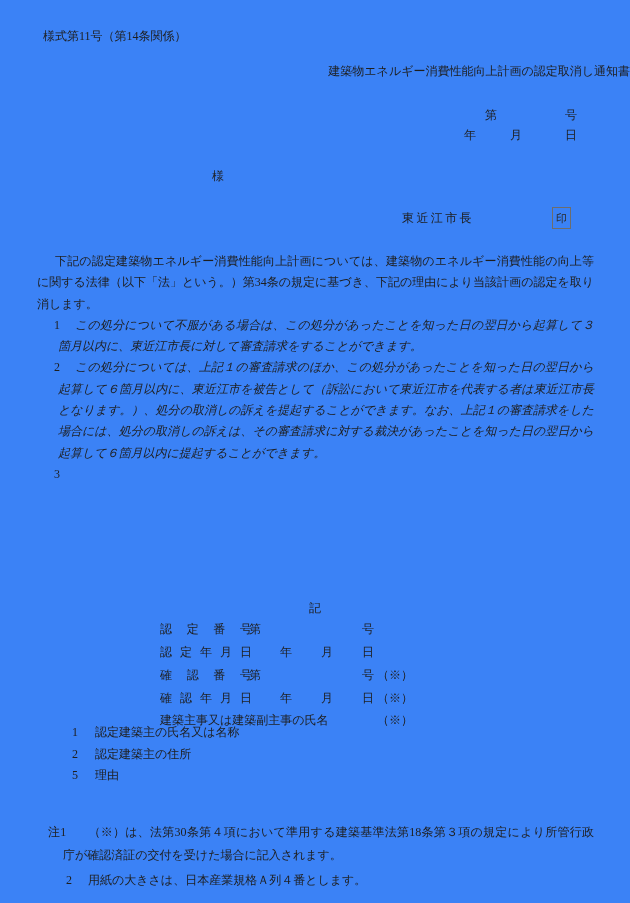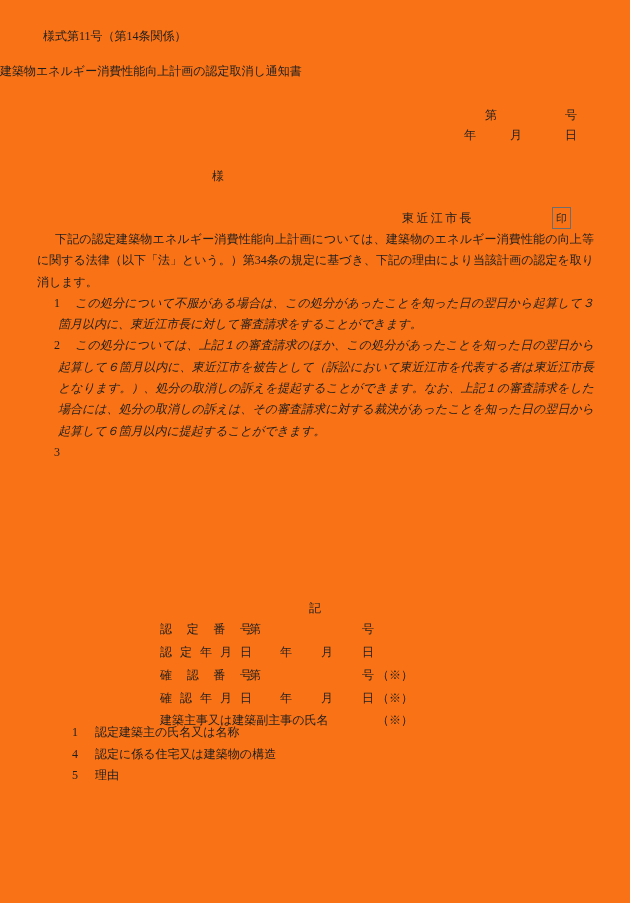--- a/index.html
+++ b/index.html
@@ -1,38 +1,38 @@
 <!DOCTYPE html>
 <html lang="ja"><head>
 <meta charset="utf-8">
 <style>
   html,body{margin:0;padding:0;background:#888;}
   .page{
     position:relative;
     width:630px;height:903px;
     margin:0 auto;
-    background:#f97316;
+    background:#3b82f6;
     color:#1e1e1e;
     font-family:"Liberation Serif","DejaVu Serif",serif;
     font-size:12px;
     overflow:hidden;
   }
   .abs{position:absolute;line-height:1.3;white-space:nowrap;}
   .form-note{position:absolute;left:43px;top:29px;line-height:1.3;}
-  .title{position:absolute;left:0;right:0;top:64px;text-align:left;line-height:1.3;}
+  .title{position:absolute;left:0;right:0;top:64px;text-align:right;line-height:1.3;}
   .issuer{letter-spacing:2.4px;margin-left:44px;}
   .seal{
     position:absolute;left:552px;top:207px;
     width:17px;height:20px;
     border:1px solid #6d6d6d;
     display:flex;align-items:center;justify-content:center;
     font-size:11px;color:#2a2a2a;
   }
   .doc-body{
-    position:absolute;left:37px;top:229px;width:557px;
+    position:absolute;left:37px;top:251px;width:557px;
     text-align:justify;line-height:21.3px;
   }
   .doc-body p{margin:0;}
   .intro{text-indent:18px;}
   .item{position:relative;padding-left:21px;}
   .item .num{position:absolute;left:17px;top:0;}
   .item p.itxt{text-indent:17px;font-style:italic;}
   .item p.sub{text-indent:18px;}
   .record-heading{position:absolute;left:0;width:630px;top:601px;text-align:center;line-height:1.3;}
   .rrow{position:absolute;left:0;width:522px;height:23px;}
@@ -129,21 +129,29 @@
   <div class="rrow" style="top:713px">
     <span class="rl">建築主事又は建築副主事の氏名</span>
     <span class="rc-mark">（※）</span>
   </div>
 
   <div class="rlist">
     <div class="li">
       <span class="lnum">1</span><span>認定建築主の氏名又は名称</span>
     </div>
     <div class="li">
-      <span class="lnum">4</span><span>認定に係る住宅又は建築物の構造</span>
+      <span class="lnum">2</span><span>認定建築主の住所</span>
     </div>
     <div class="li">
       <span class="lnum">5</span><span>理由</span>
     </div>
   </div>
 
+  <div class="notes">
+    <div class="note1">
+      <span>注1</span><span class="gap1"></span><span>（※）は、法第30条第４項において準用する建築基準法第18条第３項の規定により所管行政庁が確認済証の交付を受けた場合に記入されます。</span>
+    </div>
+    <div class="note2">
+      <span>2</span><span class="gap2"></span><span>用紙の大きさは、日本産業規格Ａ列４番とします。</span>
+    </div>
+  </div>
 
 </div>
 
 </body></html>

